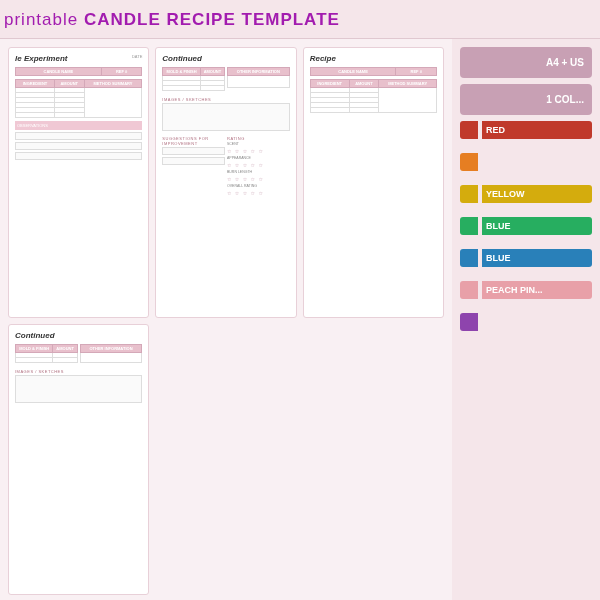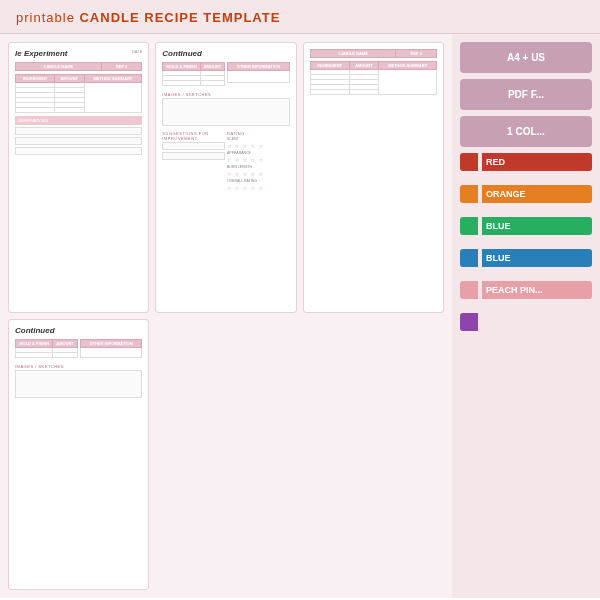--- a/index.html
+++ b/index.html
@@ -6,24 +6,24 @@
     body {
       width: 600px;
       height: 600px;
       background: #fff;
       font-family: Arial, sans-serif;
       overflow: hidden;
     }
 
     .page-title {
       background: #f5e6ea;
-      padding: 10px 16px 8px;
-      font-size: 13px;
+      padding: 10px 4px 8px;
+      font-size: 17px;
       letter-spacing: 1px;
-      color: #c2410c;
+      color: #a21caf;
       border-bottom: 1px solid #e0c8d0;
     }
     .page-title span.bold {
       font-weight: bold;
     }
 
     .main-content {
       display: flex;
       flex-direction: row;
       height: calc(600px - 36px);
@@ -153,21 +153,21 @@
       padding: 8px;
     }
 
     .info-badge {
       background: #c8a0b4;
       color: #fff;
       border-radius: 4px;
       padding: 10px 8px;
       font-size: 10px;
       font-weight: bold;
-      text-align: center;
+      text-align: right;
     }
 
     .color-list {
       display: flex;
       flex-direction: column;
       gap: 14px;
     }
 
     .color-item {
       display: flex;
@@ -324,20 +324,21 @@
             <span class="rating-label">OVERALL RATING</span>
           </div>
           <div class="rating-row">
             <span class="stars">☆ ☆ ☆ ☆ ☆</span>
           </div>
         </div>
       </div>
     </div>
 
     <div class="template-card">
+      <div class="card-title">Recipe</div>
       <table class="card-table">
         <tbody>
             <tr>
           <th colspan="2">CANDLE NAME</th>
           <th>REF #</th>
         </tr>
       </tbody>
         </table>
       <table class="card-table">
         <tbody>
@@ -406,31 +407,33 @@
         </div>
       </div>
       <div class="card-section-label">IMAGES / SKETCHES</div>
       <div class="card-big-box"></div>
     </div>
 
   </div>
 
   <div class="info-panel">
     <div class="info-badge">A4 + US</div>
-    <div class="info-badge">PDF F...</div>
     <div class="info-badge">1 COL...</div>
 
     <div class="color-list" id="color-list">
         <div class="color-item">
           <div class="color-swatch" style="background: rgb(192, 57, 43);"></div>
           <div class="color-label" style="background: rgb(192, 57, 43);">RED</div>
         </div>
         <div class="color-item">
           <div class="color-swatch" style="background: rgb(230, 126, 34);"></div>
-          <div class="color-label" style="background: rgb(230, 126, 34);">ORANGE</div>
+        </div>
+        <div class="color-item">
+          <div class="color-swatch" style="background: rgb(212, 172, 13);"></div>
+          <div class="color-label" style="background: rgb(212, 172, 13);">YELLOW</div>
         </div>
         <div class="color-item">
           <div class="color-swatch" style="background: rgb(39, 174, 96);"></div>
           <div class="color-label" style="background: rgb(39, 174, 96);">BLUE</div>
         </div>
         <div class="color-item">
           <div class="color-swatch" style="background: rgb(41, 128, 185);"></div>
           <div class="color-label" style="background: rgb(41, 128, 185);">BLUE</div>
         </div>
         <div class="color-item">

